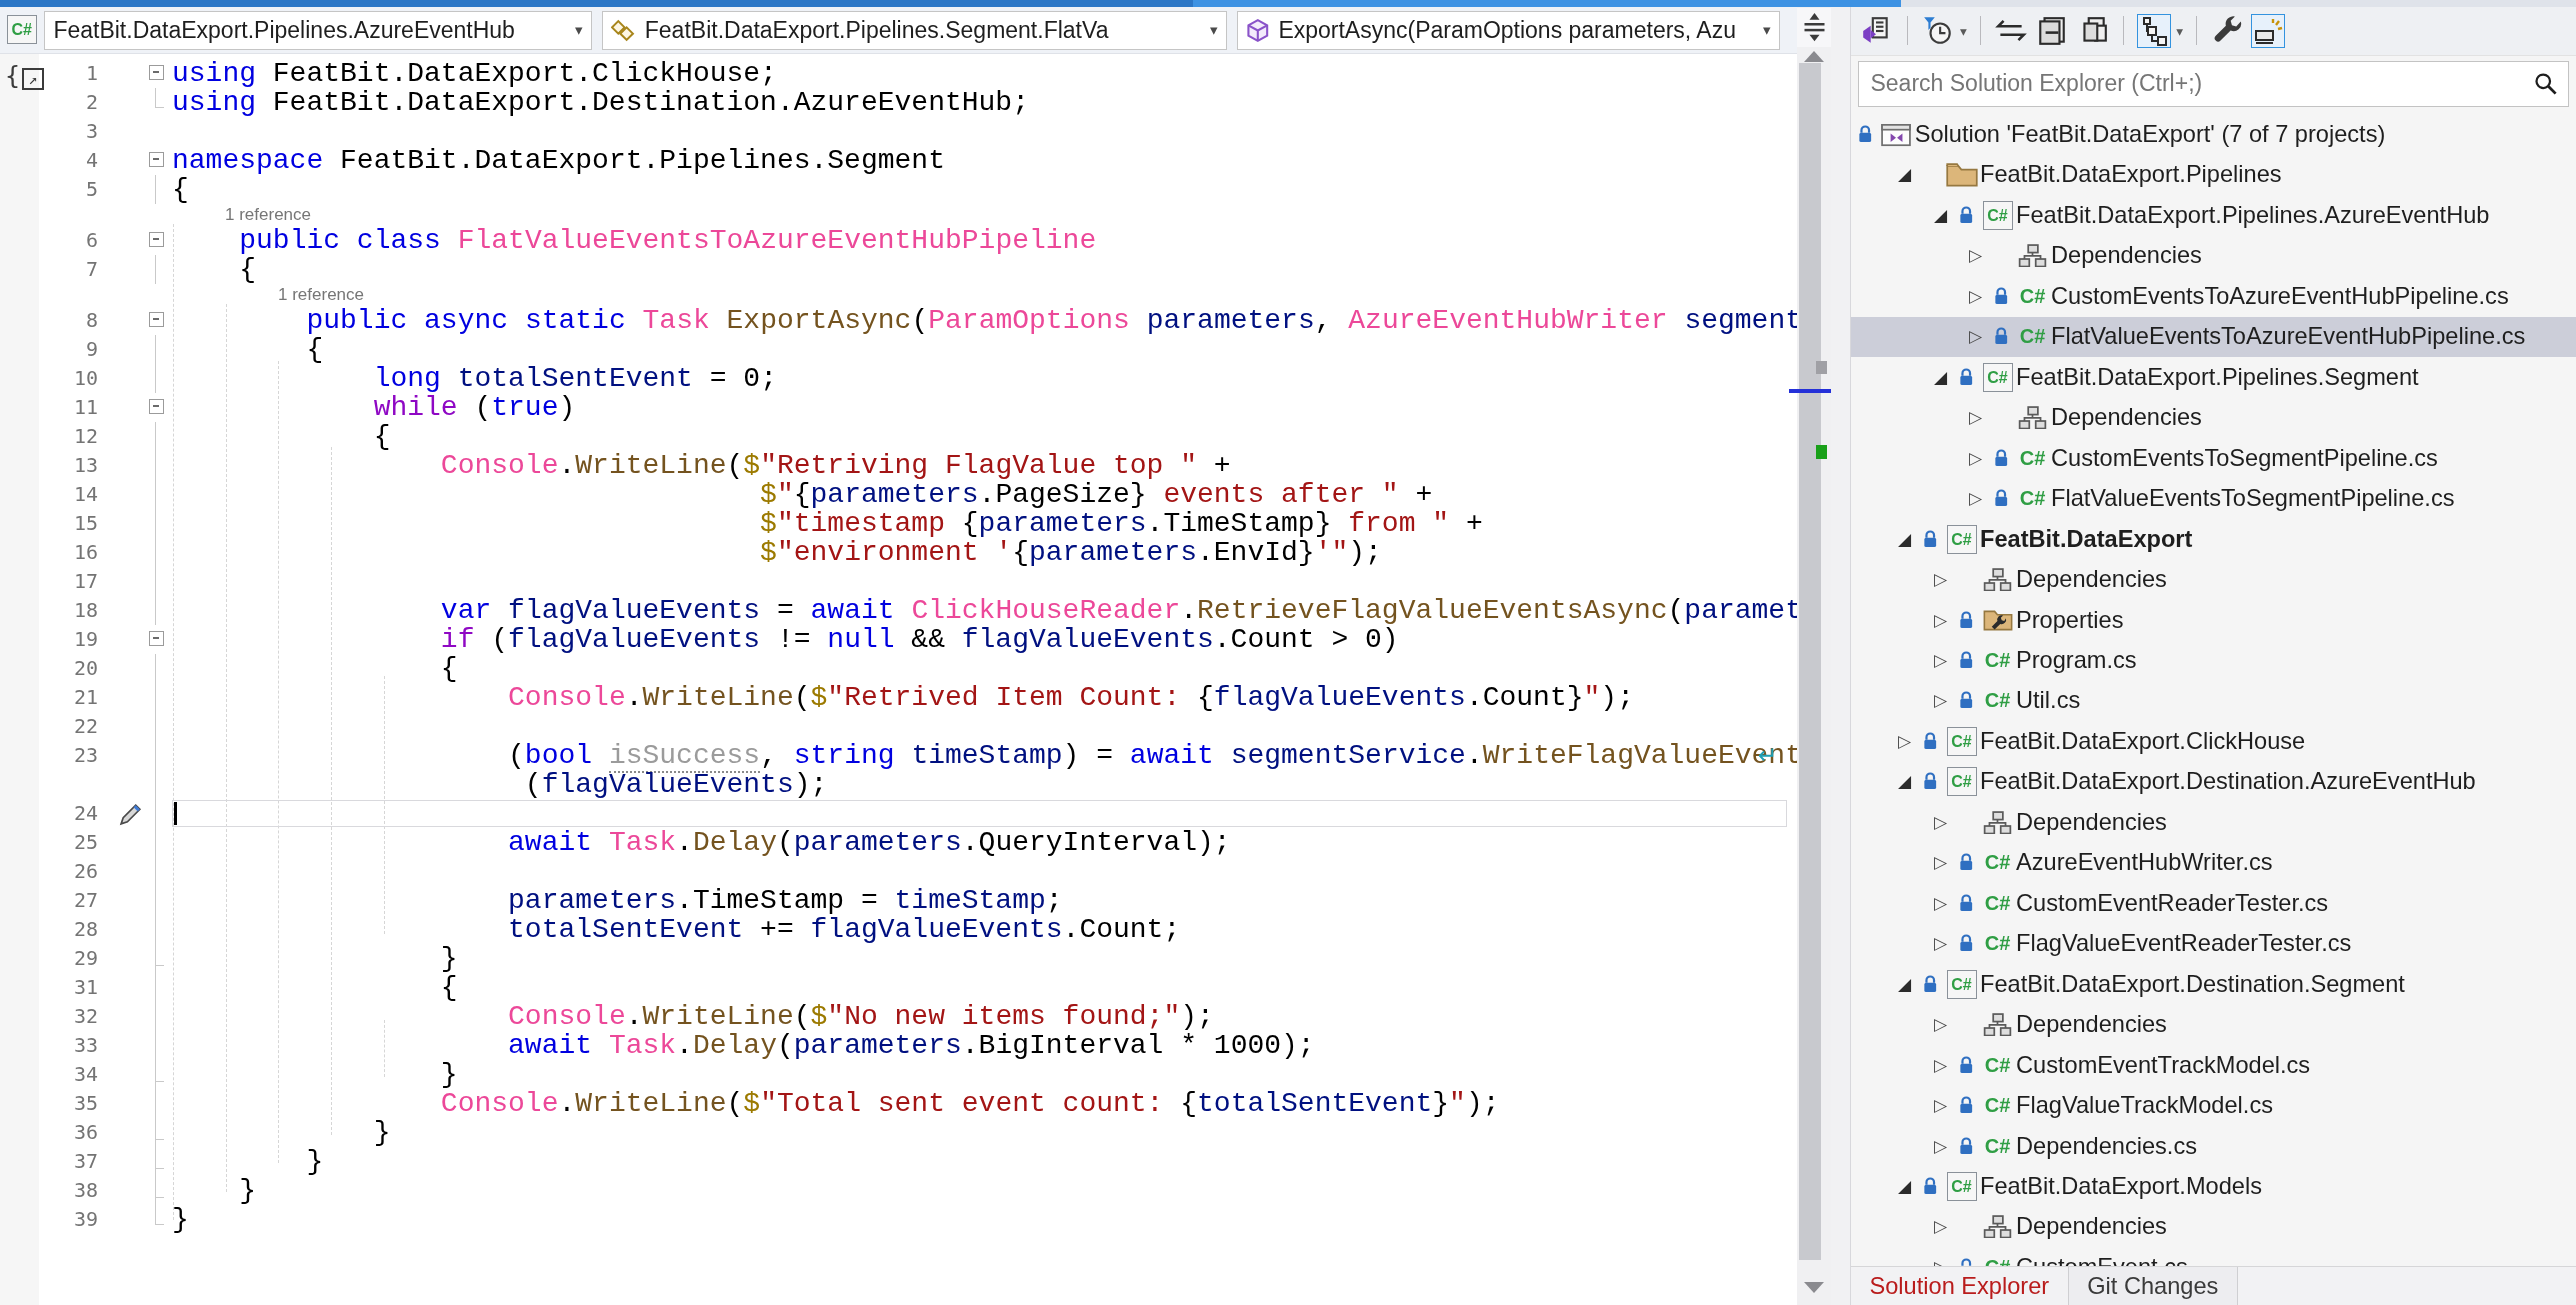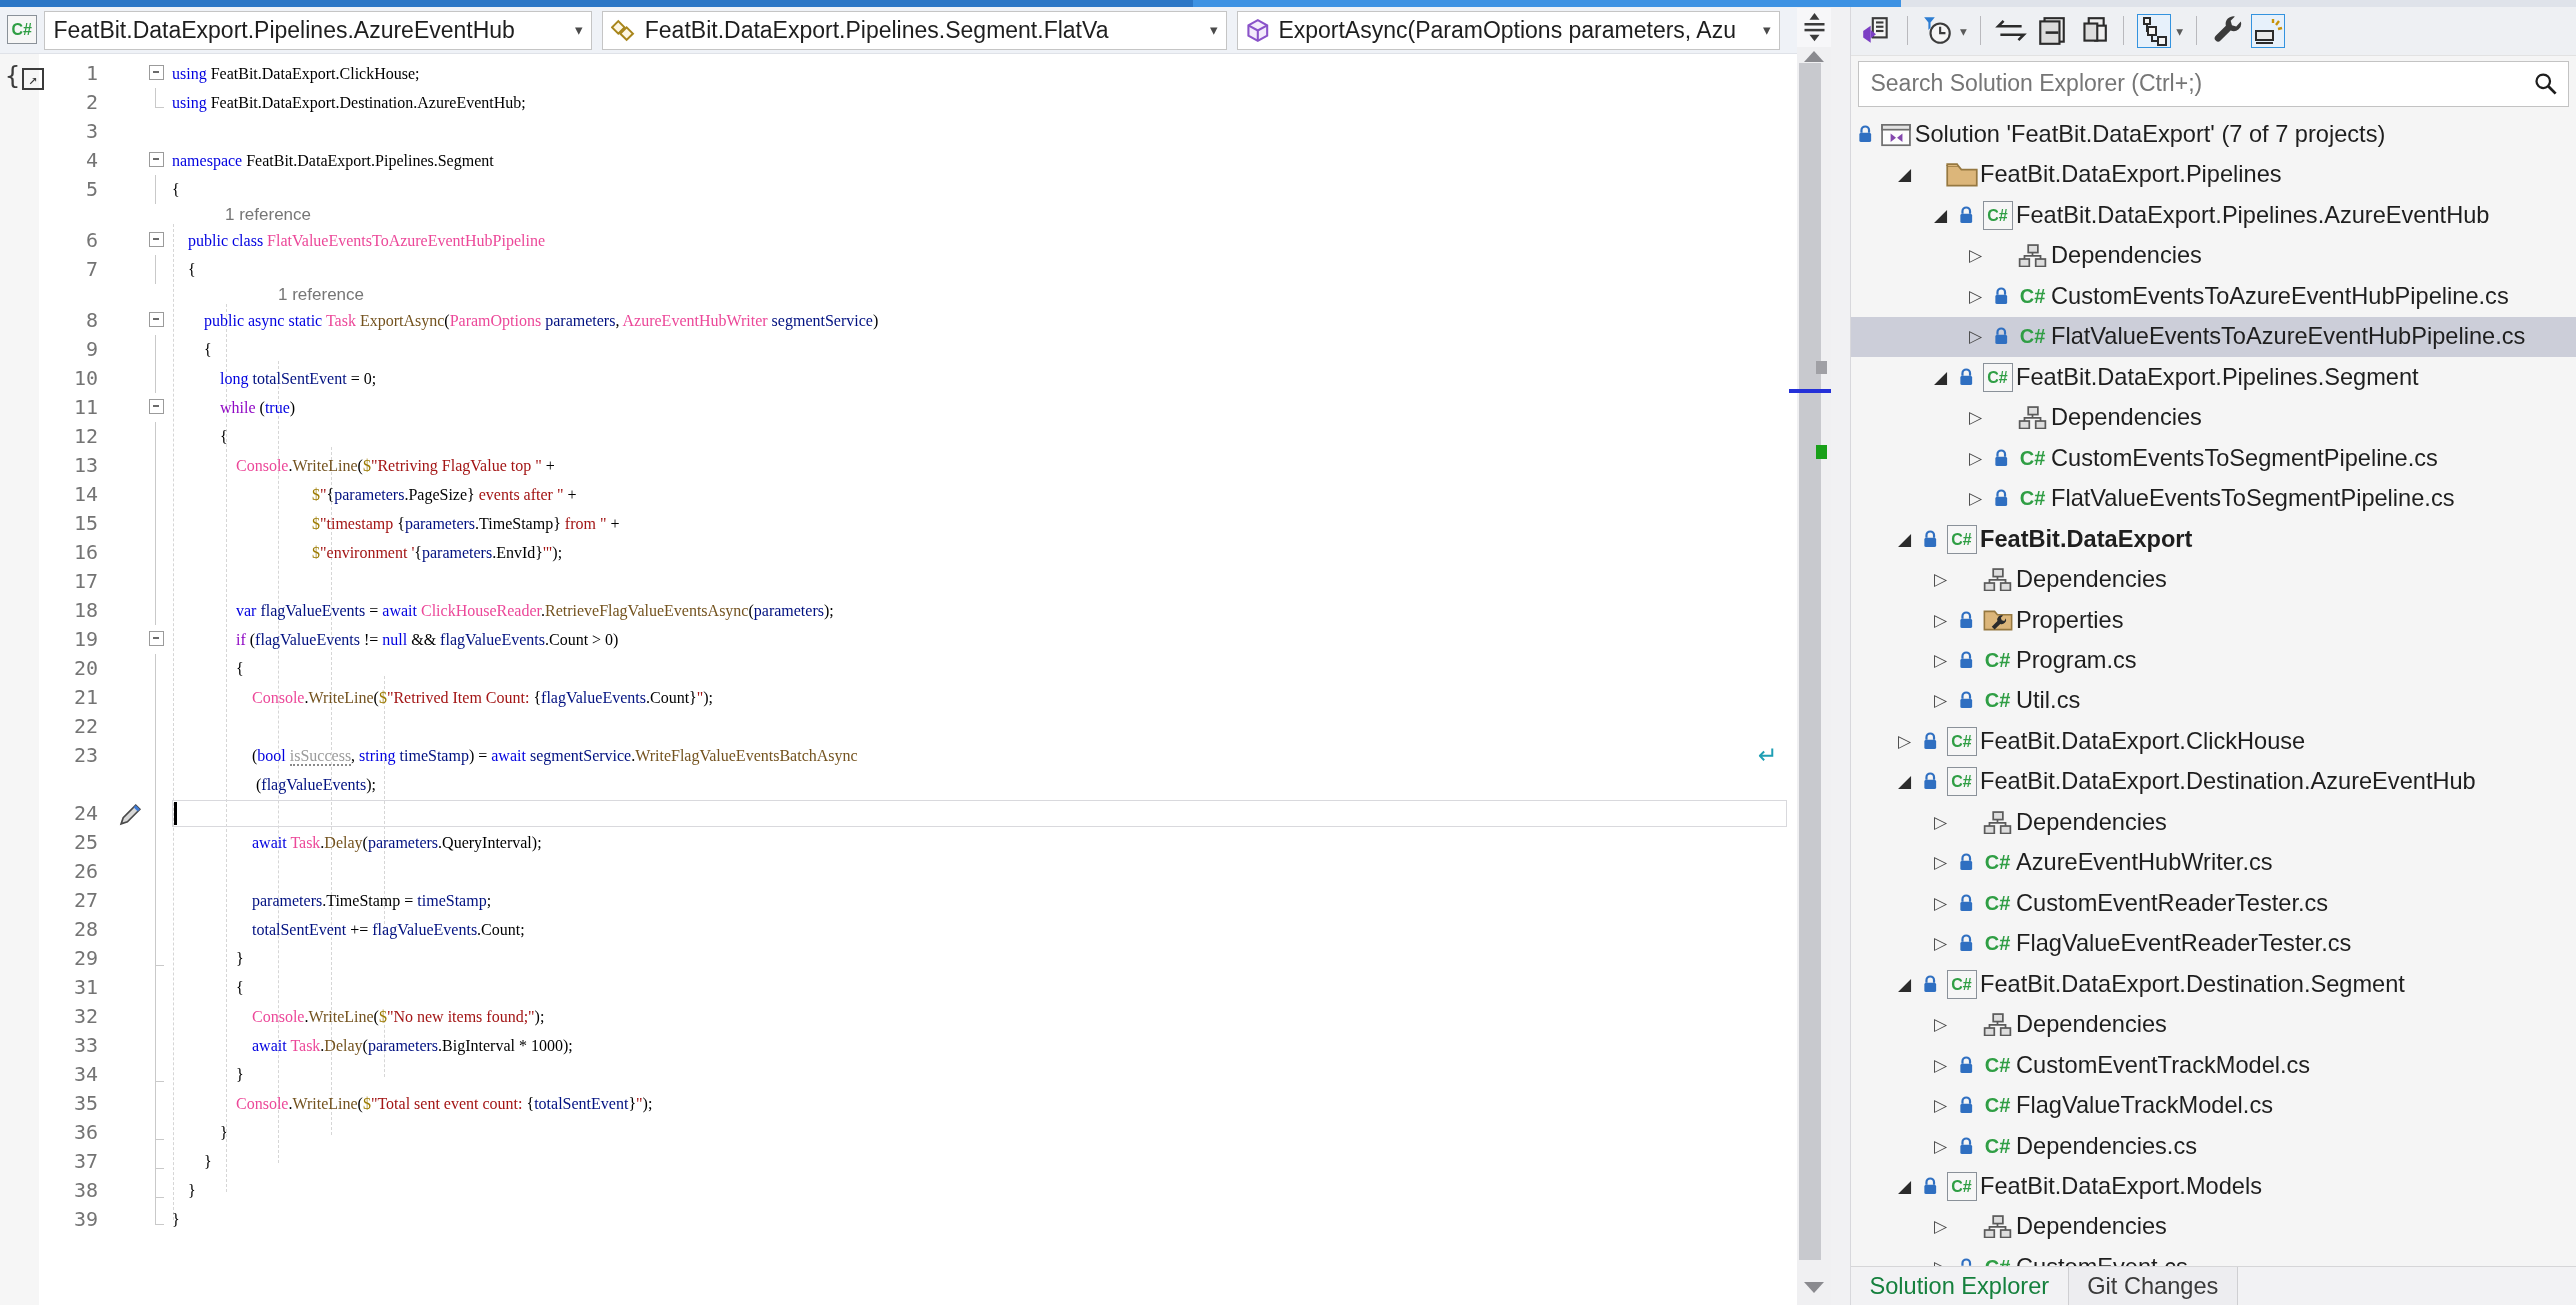--- a/index.html
+++ b/index.html
@@ -25,21 +25,21 @@
       font-family:"DejaVu Sans Mono",monospace;font-size:20px;line-height:29px;color:#747474;}
   .ocell{width:57px;flex:none;position:relative;}
   .o-b{position:absolute;left:34px;top:5.9px;width:15px;height:15px;border:1.7px solid #9b9b9b;
        background:#ffffff;box-sizing:border-box;}
   .o-b:after{content:"";position:absolute;left:2.5px;top:5px;width:6.7px;height:1.7px;background:#6b6b6b;}
   .o-l{position:absolute;left:40px;top:0;bottom:0;width:0;border-left:1.7px solid #c9c9c9;}
   .o-f{position:absolute;left:40px;top:0;bottom:0;width:10px;border-left:1.7px solid #c9c9c9;}
   .o-f:after{content:"";position:absolute;left:0;bottom:6.7px;width:8.4px;height:1.7px;background:#c9c9c9;}
   .o-e{position:absolute;left:40px;top:0;height:20px;width:10px;border-left:1.7px solid #c9c9c9;}
   .o-e:after{content:"";position:absolute;left:0;top:18.5px;width:8.4px;height:1.7px;background:#c9c9c9;}
-  .codetext{white-space:pre;font-family:Liberation Serif, serif;font-size:16px;line-height:29px;}
+  .codetext{white-space:pre;font-family:Liberation Mono, monospace;font-size:28px;line-height:29px;}
   .lenstext{position:absolute;top:0;font-size:17px;line-height:22px;color:#767676;}
   .s-k{color:#0000e0}.s-c{color:#8f08c4}.s-t{color:#ec4899}.s-m{color:#74531f}
   .s-s{color:#a31515}.s-d{color:#9c7a00}.s-i{color:#001080}.s-p{color:#000000}
   .s-g{color:#9b9b9b;border-bottom:2.5px dotted #8a8a8a;}
   .s-w{color:#001080;text-decoration:underline wavy #17a017 1.7px;text-underline-offset:5px;}
   .guide{position:absolute;width:0;border-left:1.7px dashed #d6d6d6;}
   .curbox{position:absolute;left:172px;width:1615px;top:0.8px;bottom:0.8px;border:1.7px solid #d9d9dd;box-sizing:border-box;}
   .caret{position:absolute;left:174px;top:3.4px;bottom:3.4px;width:2.5px;background:#000;}
   .wrapg{position:absolute;left:1758px;top:0;font-family:"DejaVu Sans",sans-serif;
          font-size:23.6px;line-height:29px;color:#1f9fb4;}
@@ -81,21 +81,21 @@
   .tlabel{font-size:23.6px;color:#1e1e1e;white-space:nowrap;}
   .tlabel.bold{font-weight:700;}
   .projbox{display:inline-flex;width:30px;height:29px;border:1.7px solid #8a9199;background:#f6f6f6;
            color:#2f9e44;font-weight:700;font-size:16px;align-items:center;justify-content:center;
            box-sizing:border-box;}
   .csglyph{color:#2f9e44;font-weight:700;font-size:20px;}
   
   #setabs{position:absolute;left:0;bottom:0;width:100%;height:40px;background:#f2f2f4;
           border-top:0.8px solid #d6d6d8;box-sizing:border-box;display:flex;align-items:center;}
   .setab{font-size:23.6px;padding:0 18.5px;height:100%;display:flex;align-items:center;}
-  .setab.active{color:#15803d;}
+  .setab.active{color:#b91c1c;}
   .setab.inactive{color:#3a3a3a;background:#ededf0;border-left:0.8px solid #cfcfd2;border-right:0.8px solid #cfcfd2;}
 </style>
 </head>
 <body>
 
 <div id="root">
 
   <div class="topstrip" style="left:0;width:1193px;background:#2b76c6;"></div>
   <div class="topstrip" style="left:1193px;width:708px;background:#3d92e3;"></div>
   <div class="topstrip" style="left:1901px;width:675px;background:#dfe3ea;"></div>

